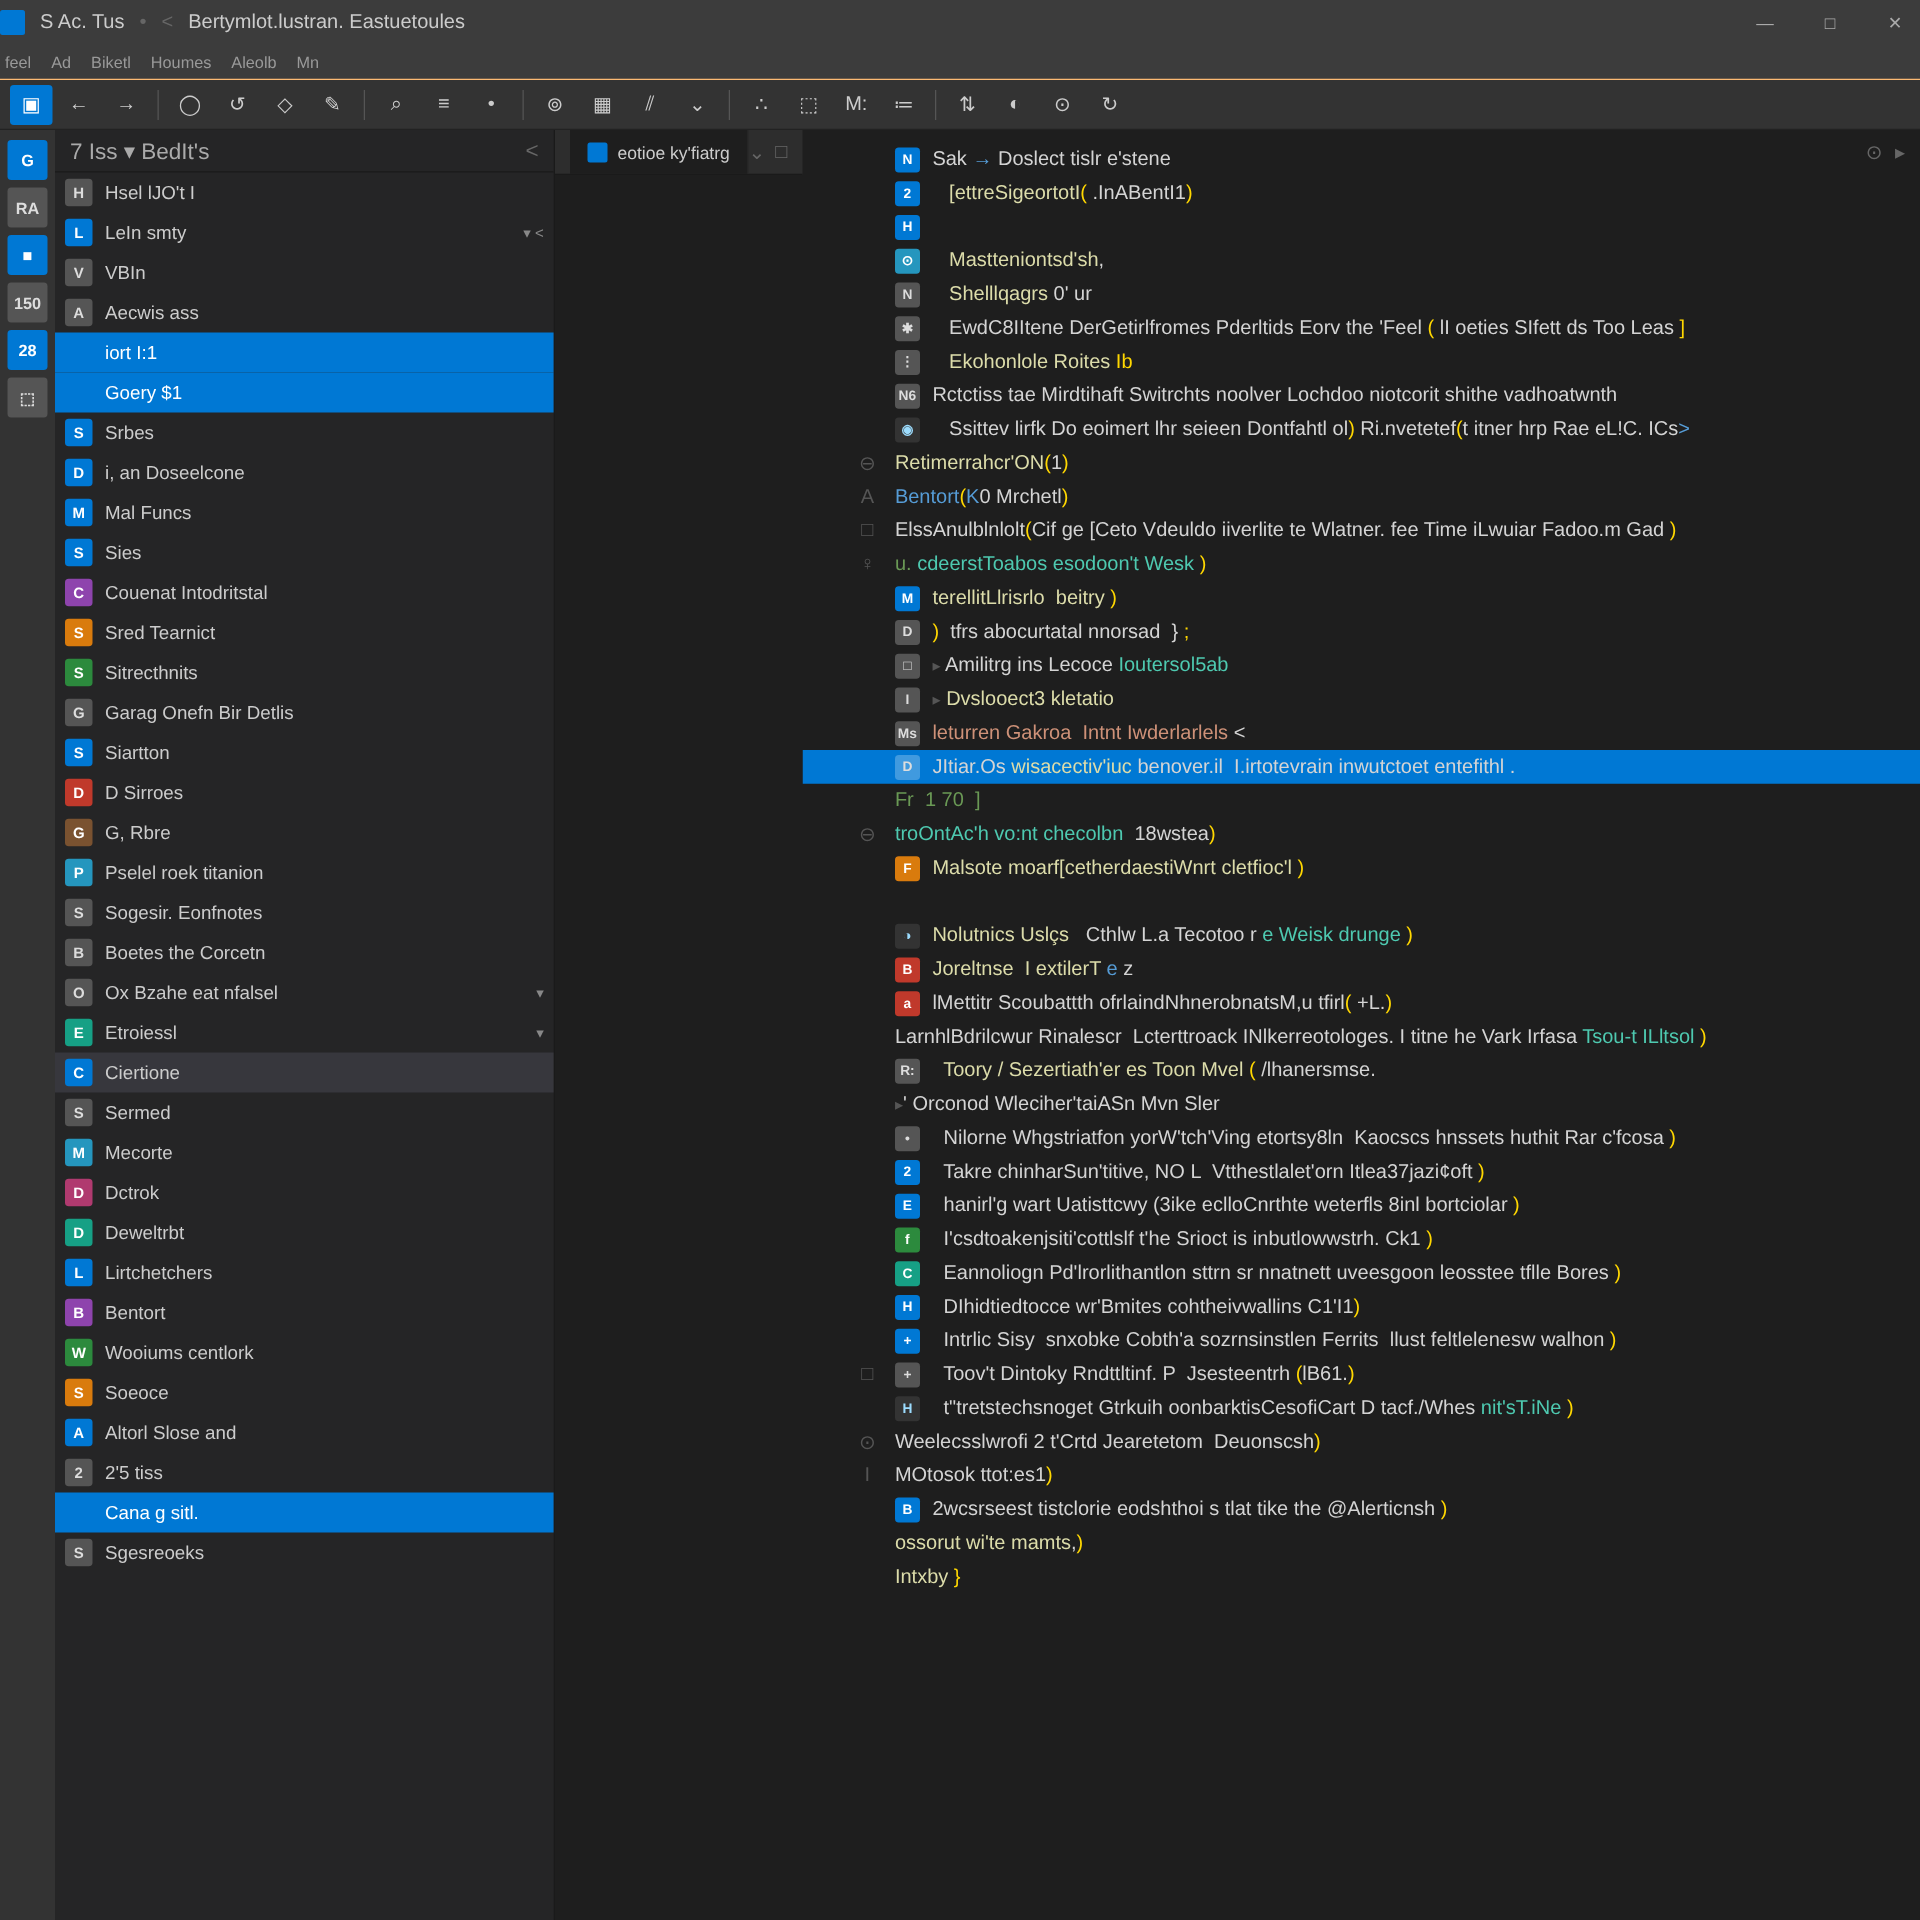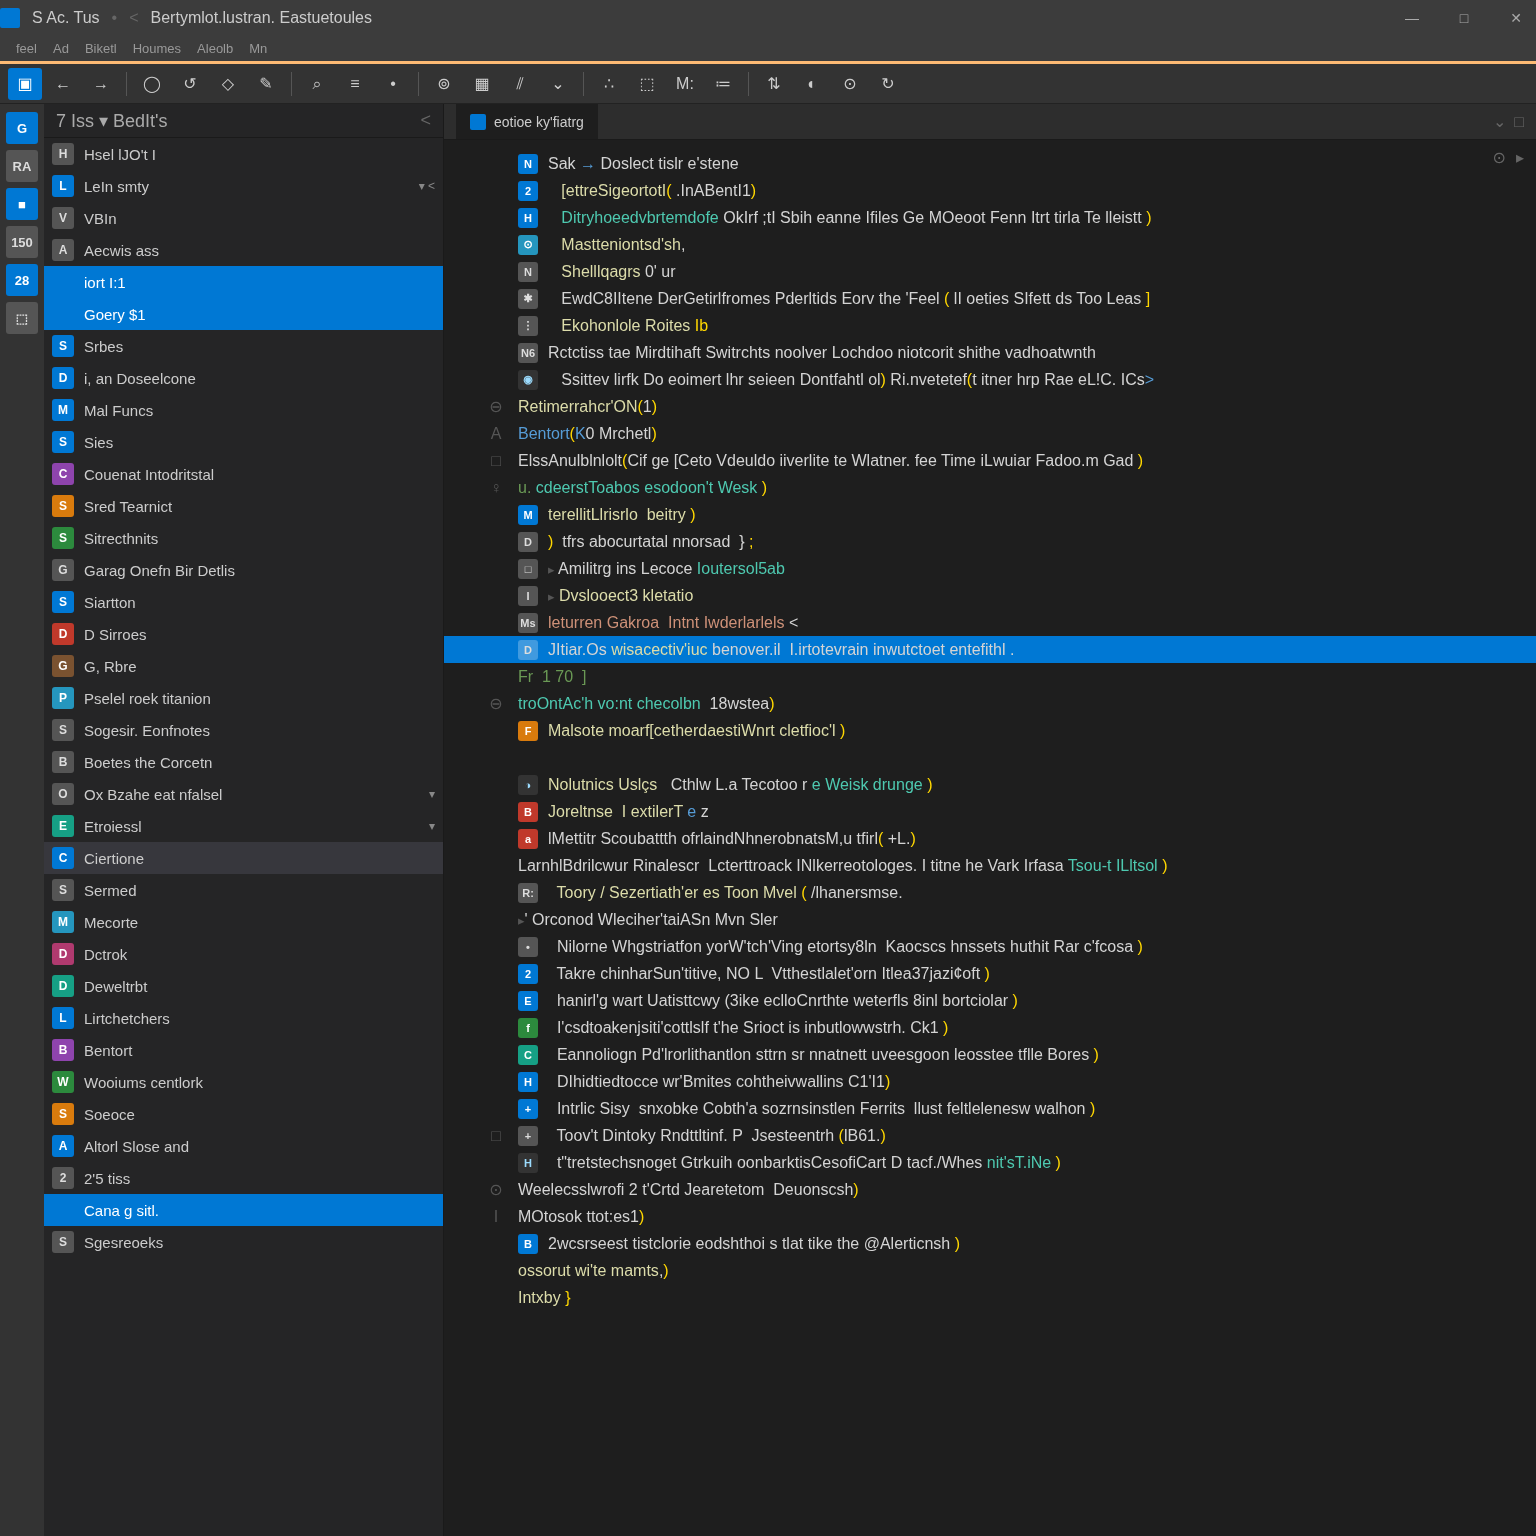--- a/index.html
+++ b/index.html
@@ -1,38 +1,38 @@
 <!DOCTYPE html>
 <html><head>
 <meta charset="utf-8">
 <style>
 *{margin:0;padding:0;box-sizing:border-box;font-family:"Segoe UI",Arial,sans-serif}
 body{background:#1e1e1e;color:#ccc;width:1536px;height:1536px;overflow:hidden;font-size:16px}
 .titlebar{height:36px;background:#3c3c3c;display:flex;align-items:center;padding:0 0;gap:12px}
 .titlebar .app-icon{width:20px;height:20px;background:#0078d4;border-radius:2px}
 .titlebar .spacer{flex:1}
 .winbtn{width:40px;height:28px;display:flex;align-items:center;justify-content:center;color:#aaa;font-size:14px}
-.menubar{height:28px;background:#3c3c3c;display:flex;align-items:center;padding:0 16px;gap:16px;border-bottom:3px solid #fdba74}
+.menubar{height:28px;background:#3c3c3c;display:flex;align-items:center;padding:0 4px;gap:16px;border-bottom:1px solid #fdba74}
 .menubar span{font-size:13px;color:#999}
 .toolbar{height:40px;background:#333;display:flex;align-items:center;padding:0 8px;gap:4px;border-bottom:1px solid #222}
 .tbtn{width:34px;height:32px;display:flex;align-items:center;justify-content:center;color:#ccc;border-radius:3px}
 .tbtn.accent{background:#0078d4;color:#fff}
 .tsep{width:1px;height:24px;background:#555;margin:0 4px}
 .main{display:flex;height:calc(100% - 104px)}
 .sidecol{width:44px;background:#333;display:flex;flex-direction:column;align-items:center;padding-top:8px;gap:6px}
 .sic{width:32px;height:32px;display:flex;align-items:center;justify-content:center;border-radius:3px;font-size:13px;font-weight:600}
 .sidebar{width:400px;background:#252526;border-right:1px solid #1a1a1a;overflow-y:auto}
 .sb-hdr{height:34px;display:flex;align-items:center;padding:0 12px;font-size:18px;color:#aaa;gap:8px;border-bottom:1px solid #1a1a1a}
 .sb-item{height:32px;display:flex;align-items:center;padding:0 8px;gap:10px;font-size:15px;color:#ccc;cursor:pointer}
 .sb-item.sel{background:#0078d4;color:#fff}
 .sb-item.hl{background:#37373d}
 .sb-ic{width:22px;height:22px;display:flex;align-items:center;justify-content:center;border-radius:3px;font-size:12px;font-weight:600;flex-shrink:0}
 .sb-spacer{flex:1}
 .sb-badge{font-size:12px;color:#888}
-.content{flex:1;background:#1e1e1e;display:flex;flex-direction:column;overflow:hidden}
+.content{flex:1;background:#1e1e1e;display:flex;flex-direction:row;overflow:hidden}
 .tabbar{height:36px;background:#2d2d2d;display:flex;align-items:center;padding:0 12px;border-bottom:1px solid #1a1a1a}
 .tab{padding:0 14px;height:100%;display:flex;align-items:center;gap:8px;font-size:14px;background:#1e1e1e;border-right:1px solid #2d2d2d}
 .tab-ic{width:16px;height:16px;background:#0078d4;border-radius:2px}
 .doc{flex:1;overflow-y:auto;padding:10px 20px 10px 40px;position:relative}
 .line{display:flex;align-items:center;gap:10px;min-height:27px;font-size:16px;color:#d4d4d4}
 .line.sel{background:#0078d4;margin:0 -20px 0 -40px;padding:0 20px 0 40px}
 .line.sel .lic{background:rgba(255,255,255,.25)}
 .gutter{width:24px;display:flex;justify-content:center;color:#555;flex-shrink:0}
 .lic{width:20px;height:20px;border-radius:3px;display:flex;align-items:center;justify-content:center;font-size:11px;font-weight:700;flex-shrink:0}
 .txt{white-space:pre}
@@ -296,21 +296,20 @@
           <span class="txt">Sak <span class="kw">→</span> Doslect tislr e'stene</span>
         </div>
         <div class="line">
           <div class="gutter"></div>
           <div class="lic c-blue">2</div>
           <span class="txt">   <span class="fn">[ettreSigeortotI</span><span class="paren">(</span> .InABentI1<span class="paren">)</span></span>
         </div>
         <div class="line">
           <div class="gutter"></div>
           <div class="lic c-blue">H</div>
-          <span class="txt">   <span class="type">Ditryhoeedvbrtemdofe</span> OkIrf ;tI Sbih eanne Ifiles Ge MOeoot Fenn Itrt tirla Te lleistt <span class="paren">)</span></span>
         </div>
         <div class="line">
           <div class="gutter"></div>
           <div class="lic c-cyan">⊙</div>
           <span class="txt">   <span class="fn">Mastteniontsd'sh</span>,</span>
         </div>
         <div class="line">
           <div class="gutter"></div>
           <div class="lic c-gray">N</div>
           <span class="txt">   <span class="fn">Shelllqagrs</span> 0' ur</span>

